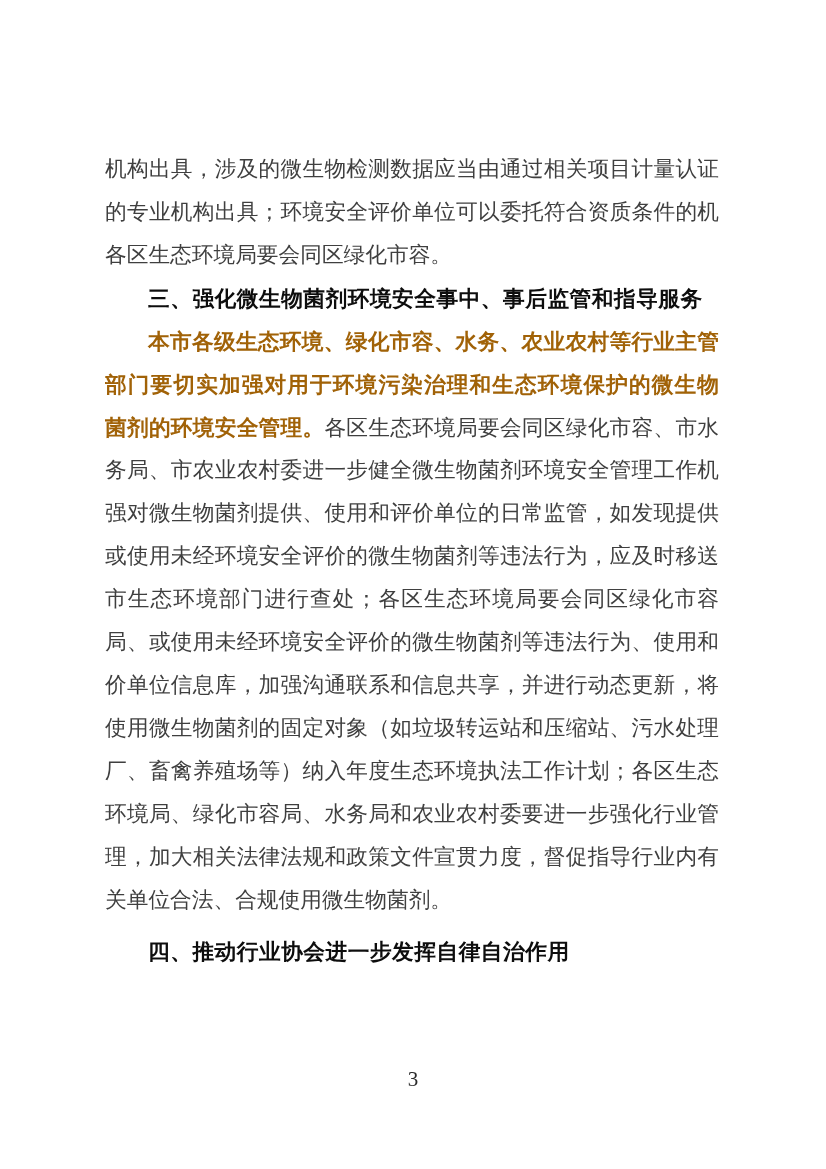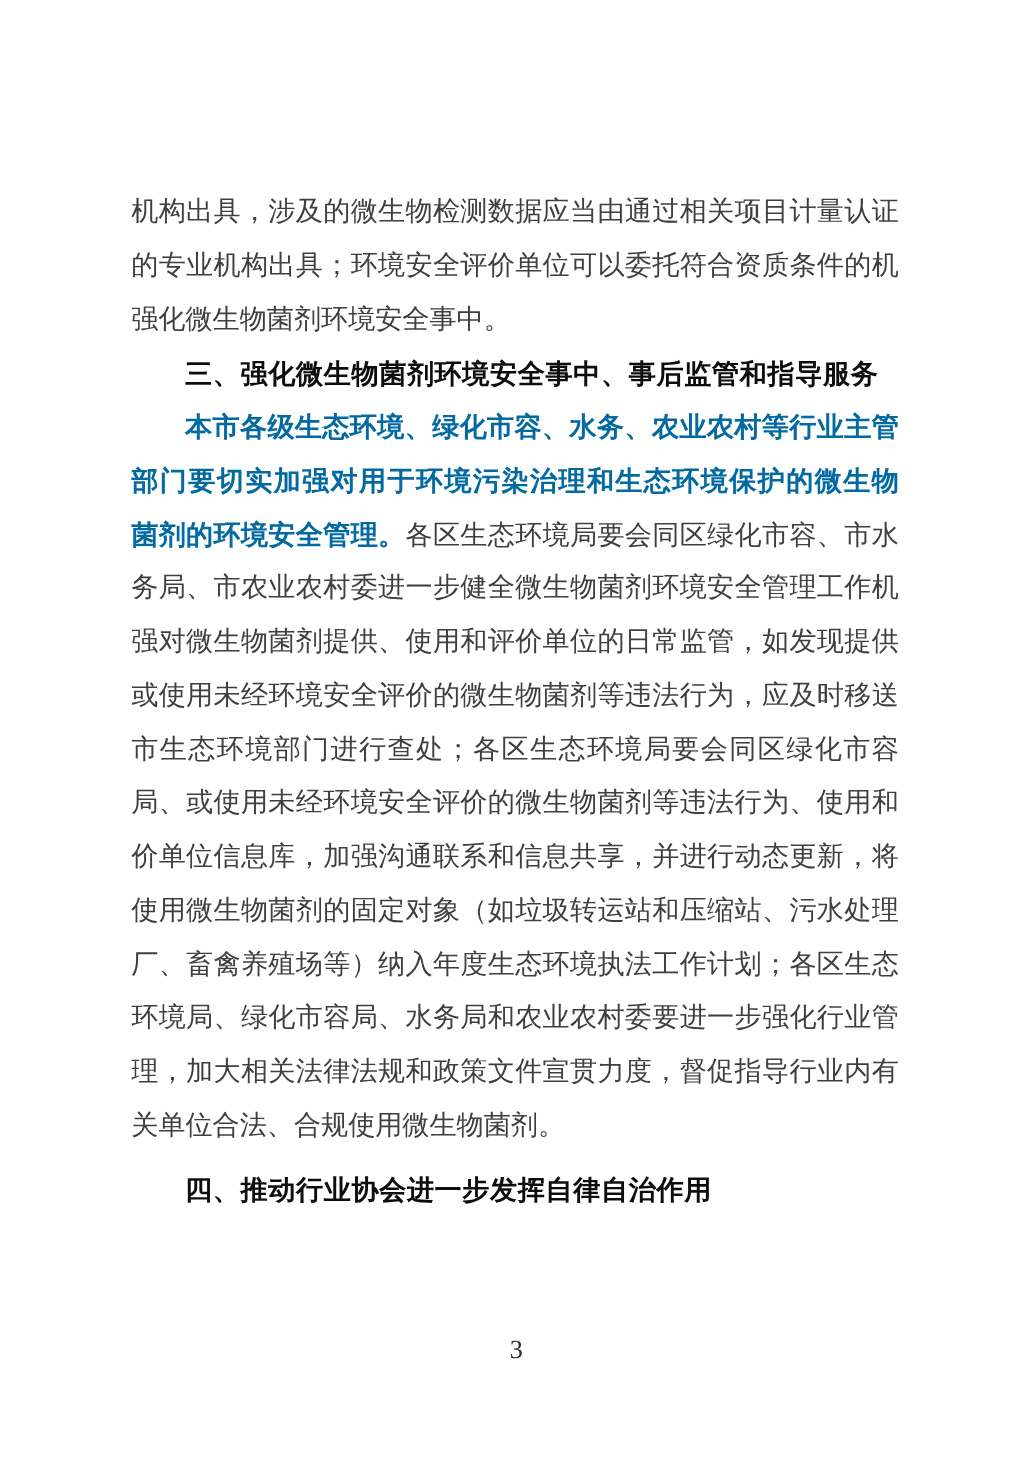--- a/index.html
+++ b/index.html
@@ -28,21 +28,21 @@
     white-space: normal;
   }
   .line.short {
     text-align: left;
     text-align-last: left;
   }
   .indent { text-indent: 43px; }
   .bold-lead {
     font-family: "Liberation Sans", "DejaVu Sans", sans-serif;
     font-weight: 700;
-    color: #0369a1;
+    color: #a16207;
   }
   .heading {
     font-family: "Liberation Sans", "DejaVu Sans", sans-serif;
     font-weight: 700;
     color: #0d0d0d;
     text-indent: 43px;
     text-align: right;
     text-align-last: left;
     letter-spacing: 0.5px;
   }
@@ -60,21 +60,21 @@
   }
 </style>
 </head>
 <body>
 
 <div class="page">
   <div class="doc">
 
     <div class="line">机构出具，涉及的微生物检测数据应当由通过相关项目计量认证</div>
     <div class="line">的专业机构出具；环境安全评价单位可以委托符合资质条件的机</div>
-    <div class="line short">强化微生物菌剂环境安全事中。</div>
+    <div class="line short">各区生态环境局要会同区绿化市容。</div>
 
     <div class="line heading">三、强化微生物菌剂环境安全事中、事后监管和指导服务</div>
 
     <div class="line bold-lead indent">本市各级生态环境、绿化市容、水务、农业农村等行业主管</div>
     <div class="line bold-lead">部门要切实加强对用于环境污染治理和生态环境保护的微生物</div>
 
     <div class="line"><span class="bold-lead">菌剂的环境安全管理。</span><span>各区生态环境局要会同区绿化市容、市水</span></div>
 
     <div class="line">务局、市农业农村委进一步健全微生物菌剂环境安全管理工作机</div>
     <div class="line">强对微生物菌剂提供、使用和评价单位的日常监管，如发现提供</div>

